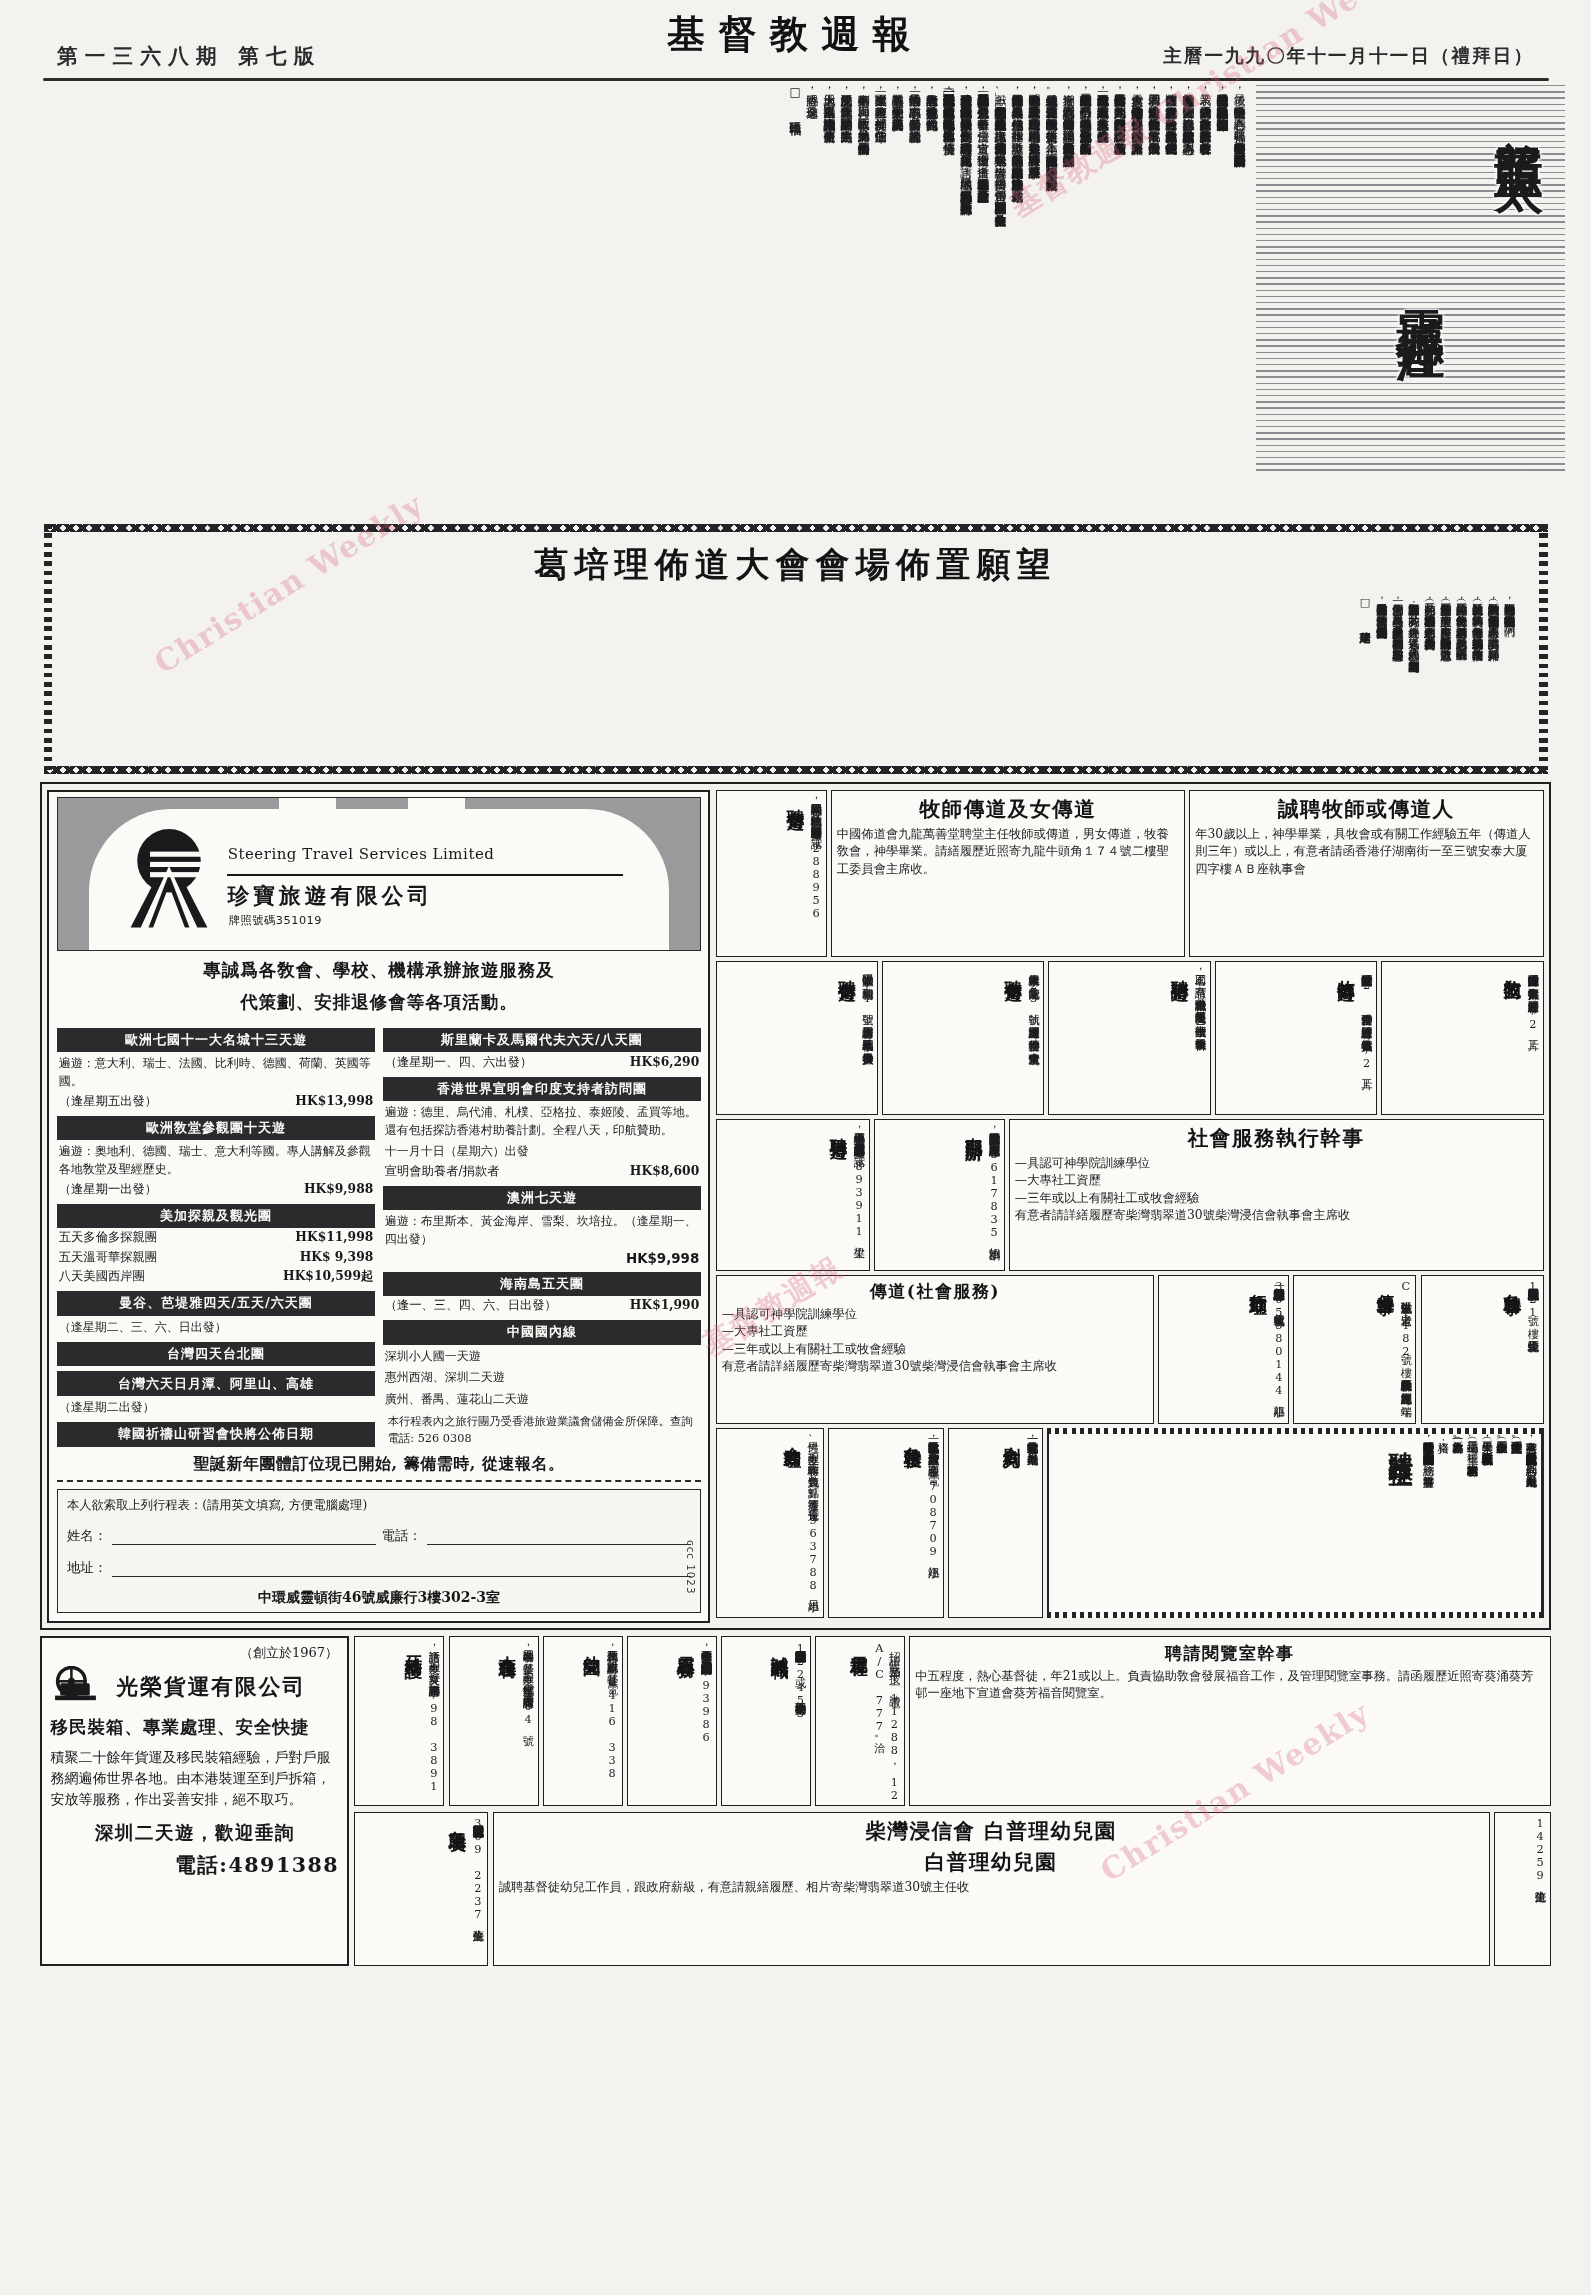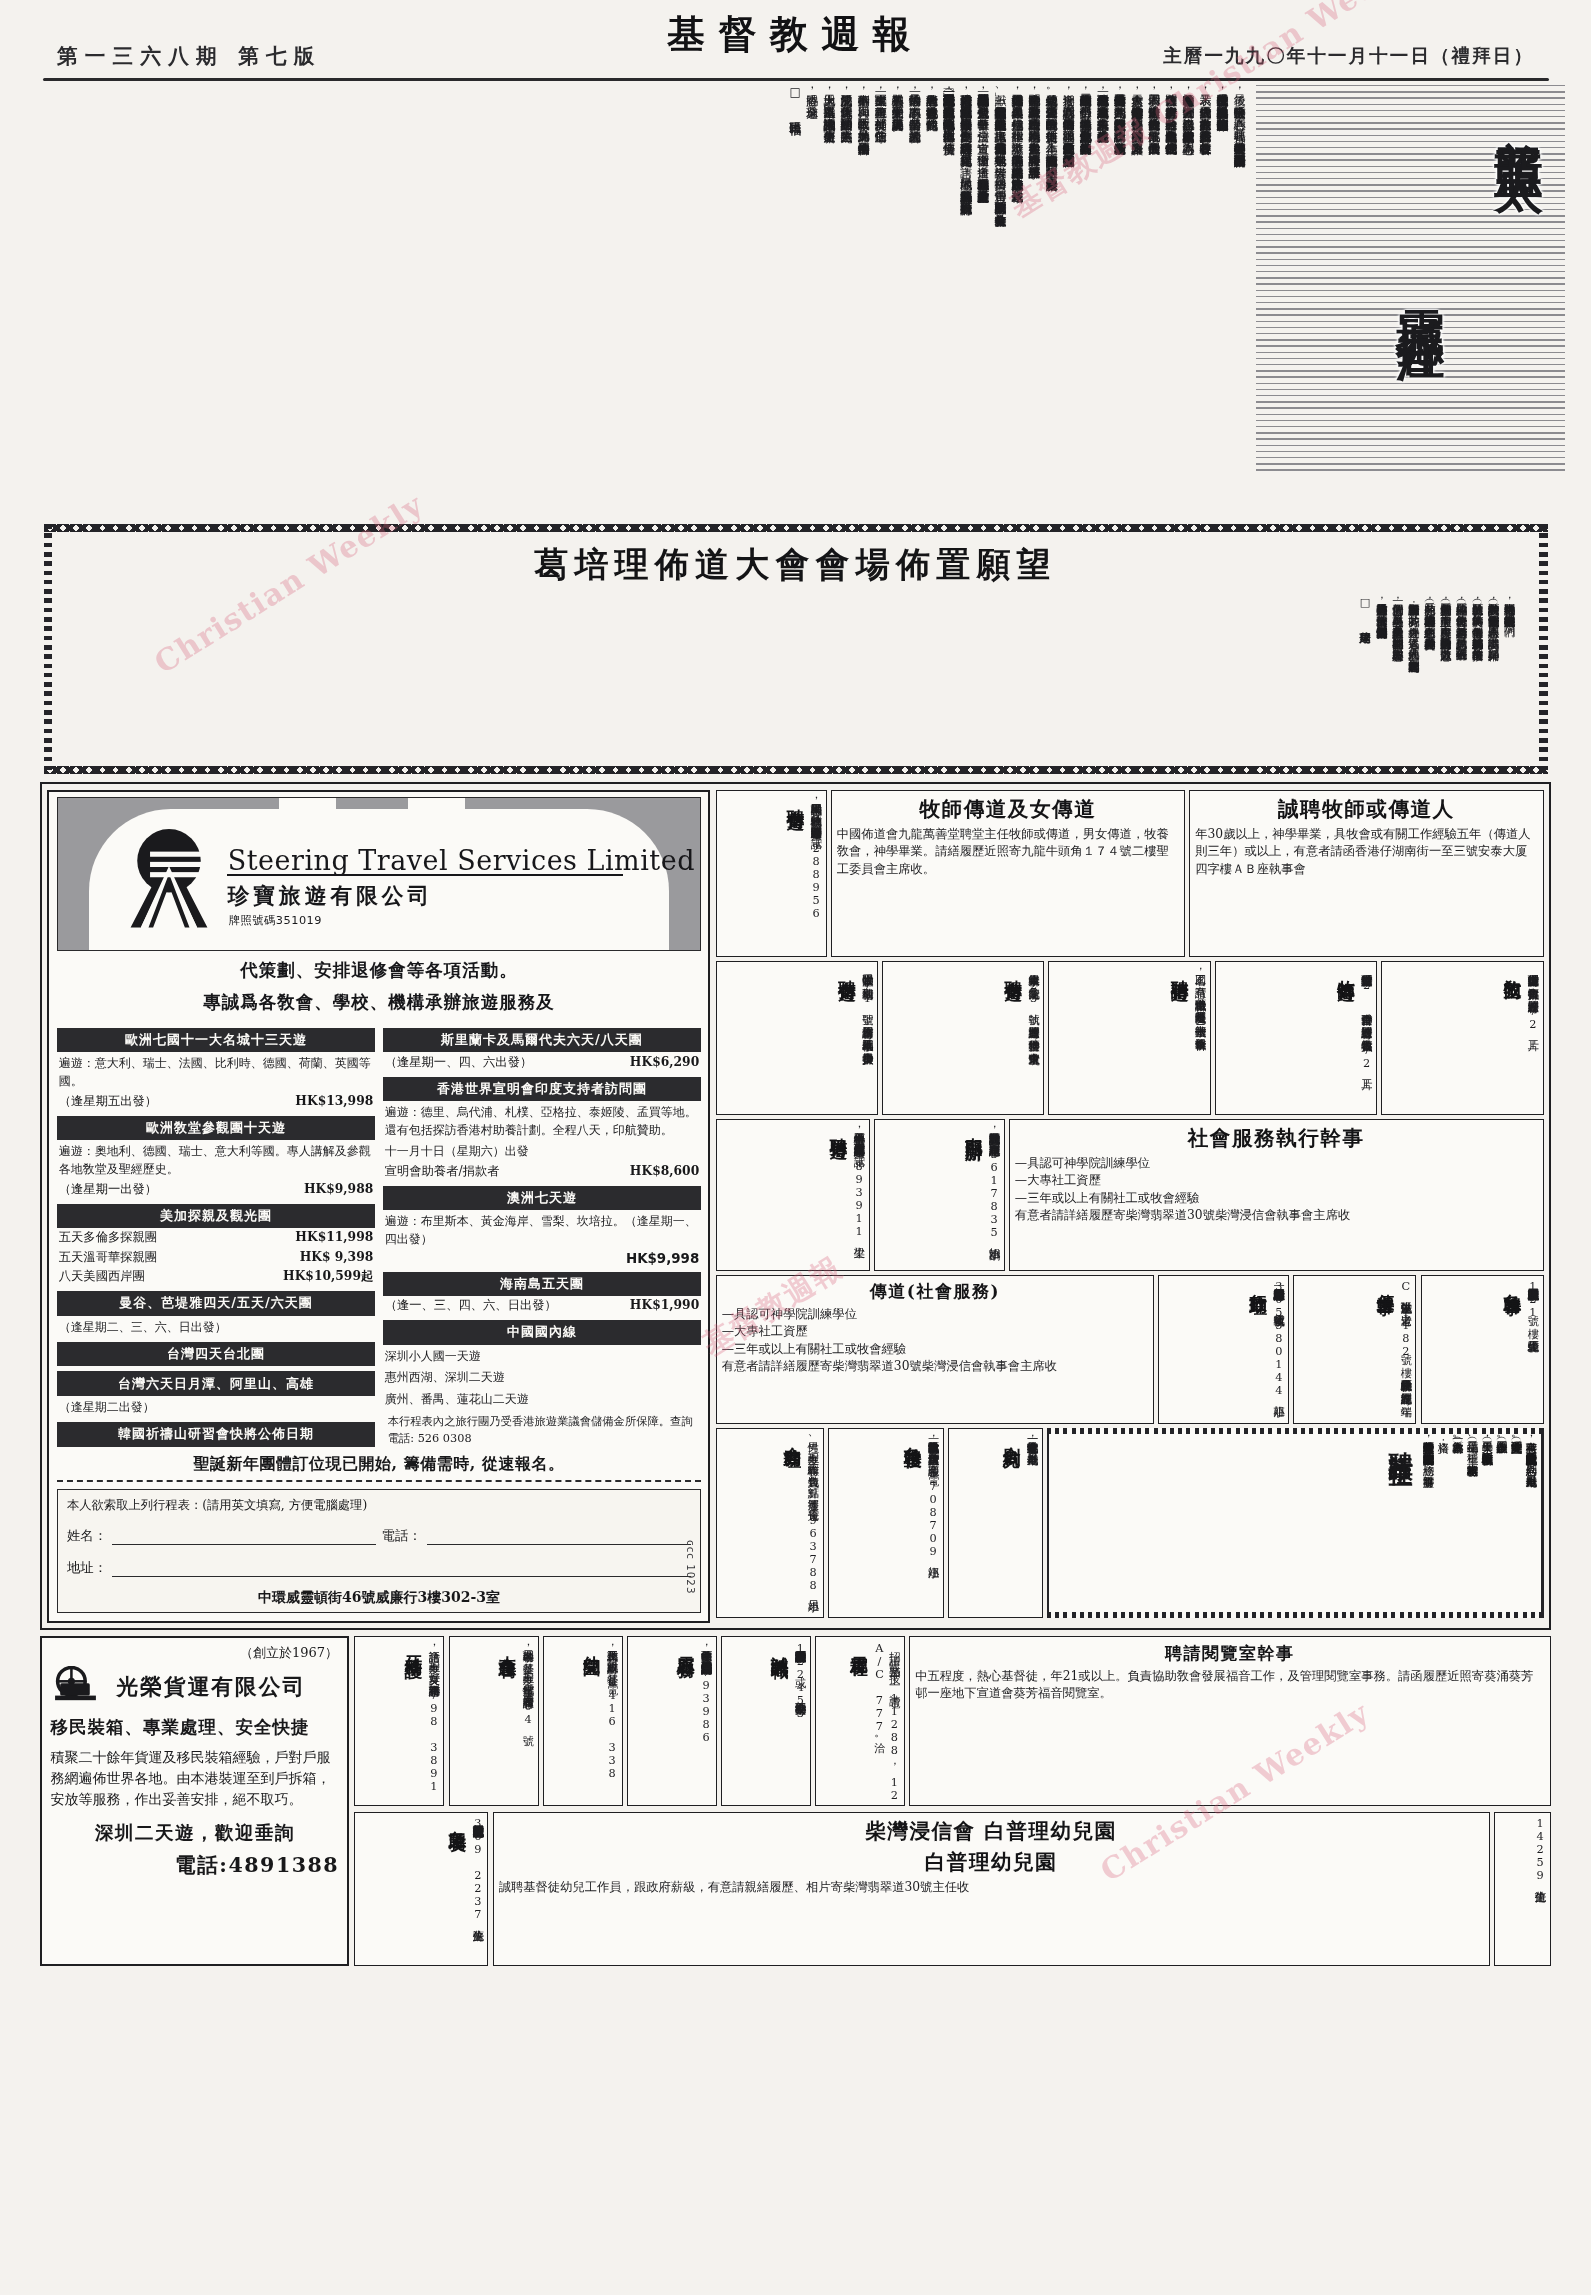--- a/index.html
+++ b/index.html
@@ -96,21 +96,21 @@
 
   
   .travel { border:2.1px solid #1f1f22; background:#fbfaf7; padding:5.1px 7.2px 8.2px 7.2px; }
   .travel-top { position:relative; height:154px; background:#9a9a9d; border:1.5px solid #2a2a2c; overflow:hidden;}
   .travel-arch { position:absolute; left:31px; right:31px; top:11.3px; bottom:0; background:#fbfaf7;
      border-radius:82px 82px 0 0; }
   .travel-notch { position:absolute; top:0; width:57px; height:17.5px; background:#fbfaf7;}
   .tn1{ left:221px;} .tn2{ left:350px;}
   .logo { position:absolute; left:62px; top:27px; width:98px; height:105px;}
   .logo svg { width:98px; height:105px; }
-  .travel-en { position:absolute; left:170px; top:47px; font-size:27px; letter-spacing:0.5px;
+  .travel-en { position:absolute; left:170px; top:47px; font-size:15px; letter-spacing:0.5px;
       font-family:"DejaVu Serif","Liberation Serif",serif; color:#17171a;}
   .travel-rule { position:absolute; left:169px; right:77px; top:76px; height:2.1px; background:#17171a;}
   .travel-cn { position:absolute; left:170px; top:83px; font-size:21.6px; letter-spacing:4.1px; font-weight:700;
       font-family:"DejaVu Serif","Liberation Serif",serif; color:#17171a;}
   .travel-lic { position:absolute; left:171px; top:115px; font-size:11.3px; letter-spacing:0.5px; color:#17171a;}
   .travel-slogan { text-align:center; font-size:17.5px; font-weight:700; line-height:1.45; margin-top:7.2px;
       font-family:"DejaVu Serif","Liberation Serif",serif; letter-spacing:1px; color:#17171a;}
 
   .tour-grid { display:flex; gap:7.2px; margin-top:7.2px;}
   .tour-col { flex:1 1 0; min-width:0;}
@@ -278,22 +278,22 @@
               <rect x="58" y="72" width="110" height="10" fill="#fbfaf7"></rect>
               <rect x="58" y="92" width="110" height="10" fill="#fbfaf7"></rect>
             </svg>
           </div>
           <div class="travel-en">Steering Travel Services Limited</div>
           <div class="travel-rule"></div>
           <div class="travel-cn">珍寶旅遊有限公司</div>
           <div class="travel-lic">牌照號碼351019</div>
         </div>
 
+        <div class="travel-slogan">專誠爲各敎會、學校、機構承辦旅遊服務及</div>
         <div class="travel-slogan">代策劃、安排退修會等各項活動。</div>
-        <div class="travel-slogan">專誠爲各敎會、學校、機構承辦旅遊服務及</div>
 
         <div class="tour-grid">
 
           <div class="tour-col">
             <div class="tour-hd">歐洲七國十一大名城十三天遊</div>
             <div class="tour-tx">遍遊：意大利、瑞士、法國、比利時、德國、荷蘭、英國等國。</div>
             <div class="tour-row">
               <span>（逢星期五出發）</span>
               <span class="p">HK$13,998</span>
             </div>

